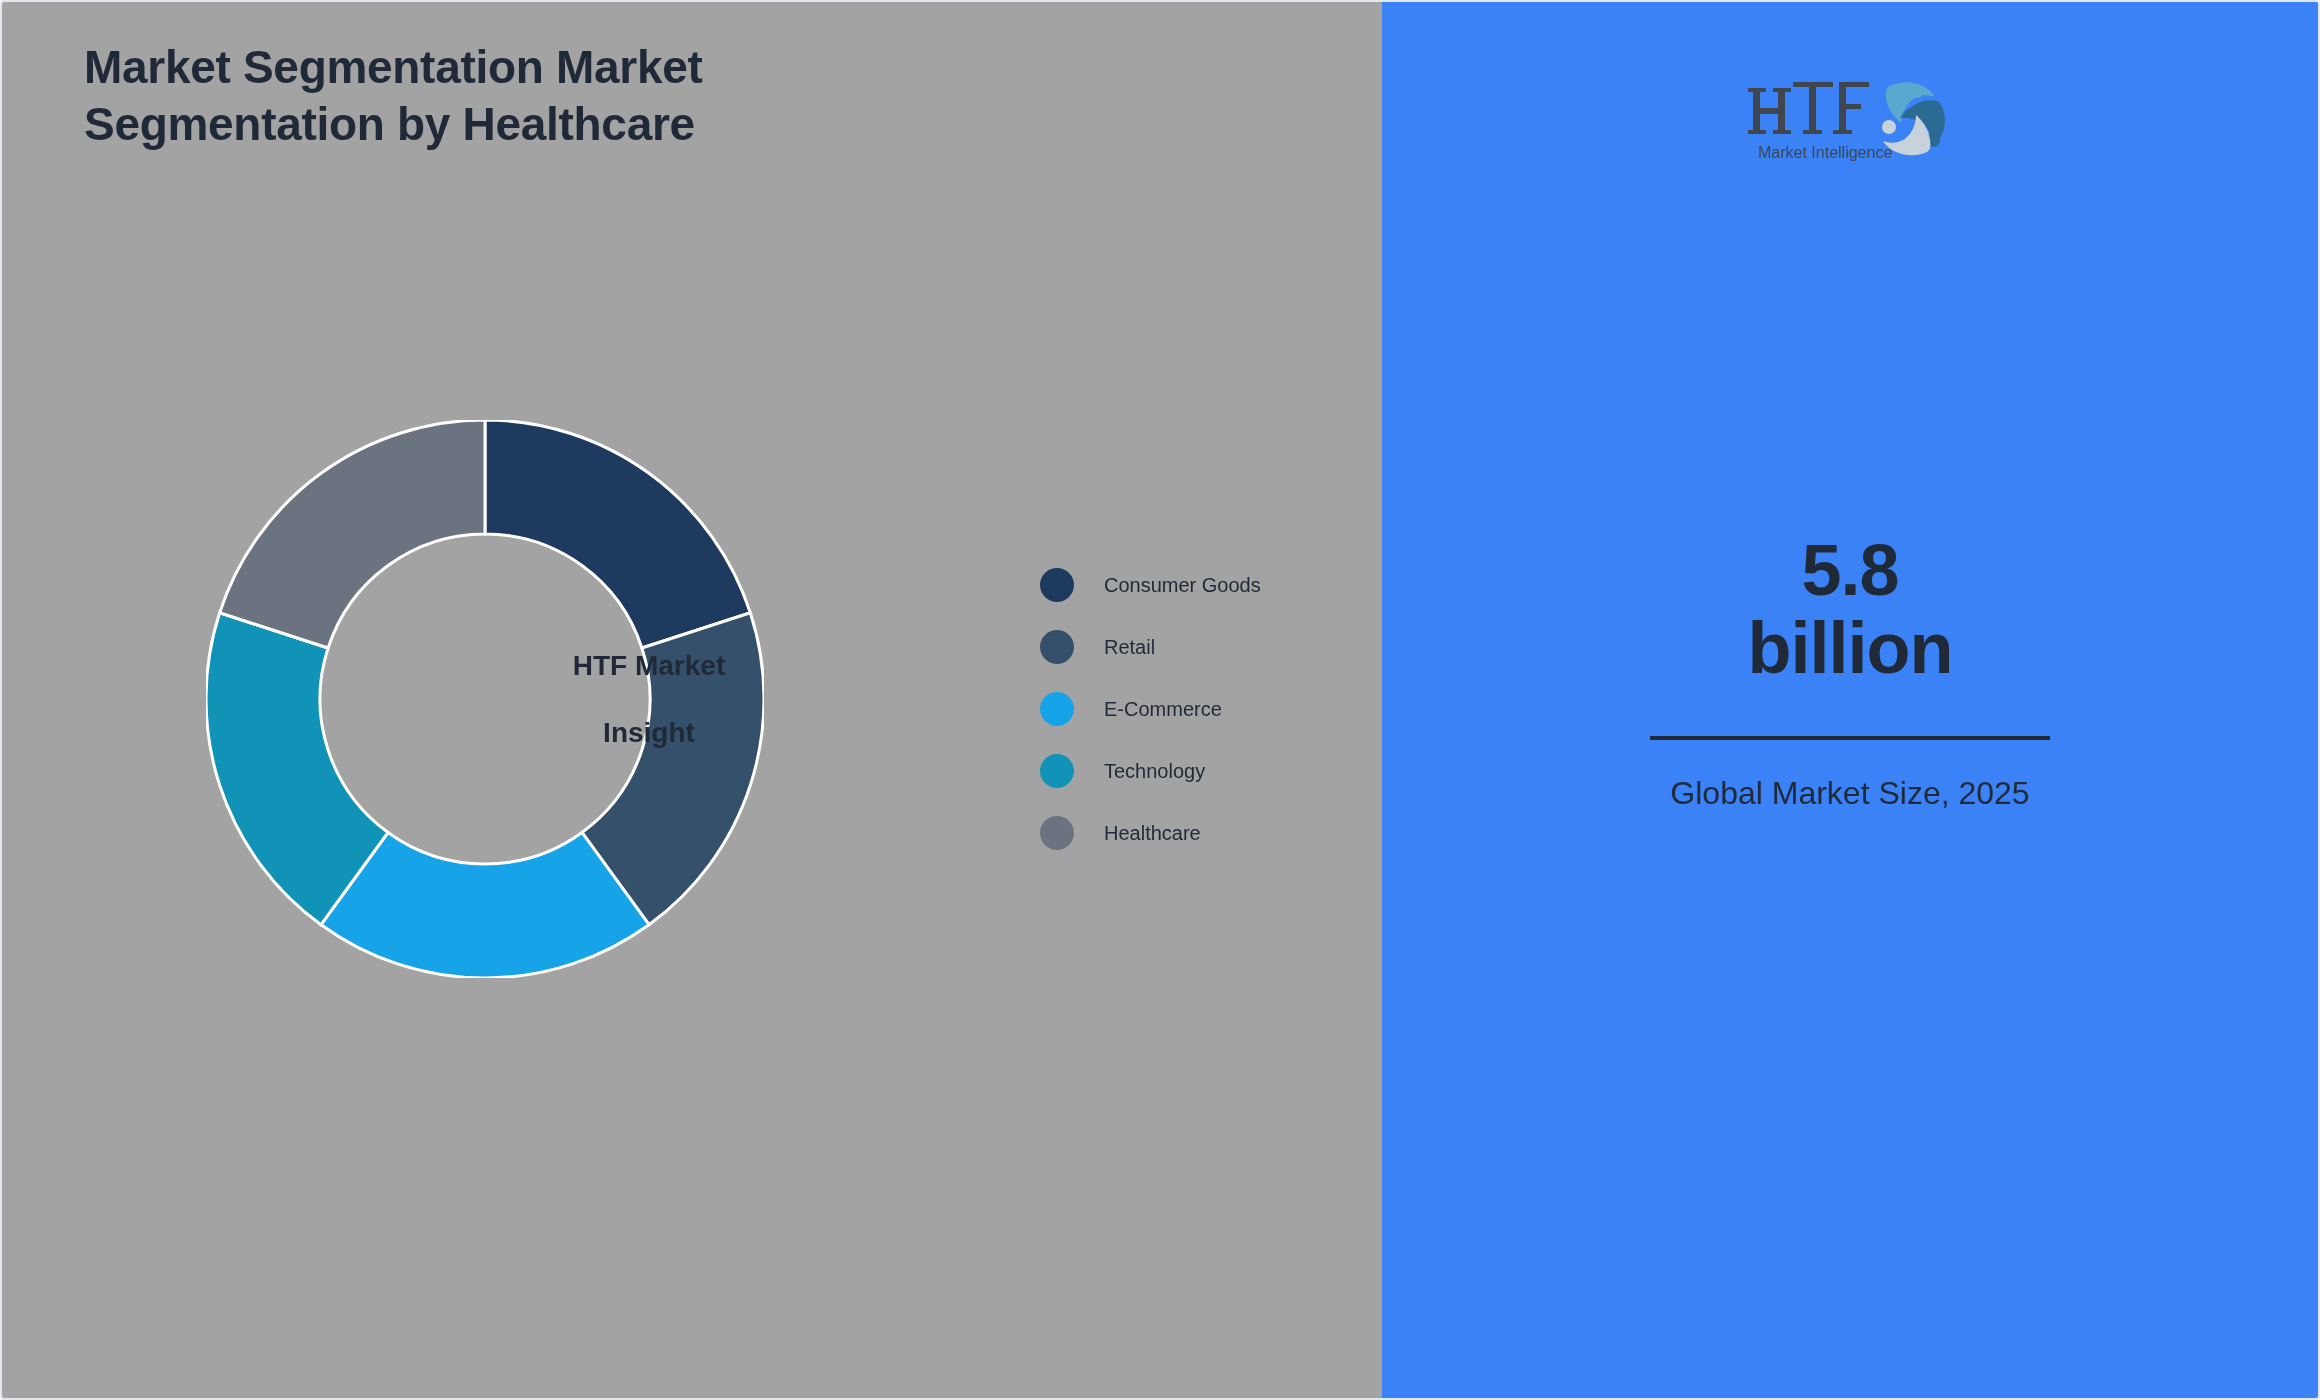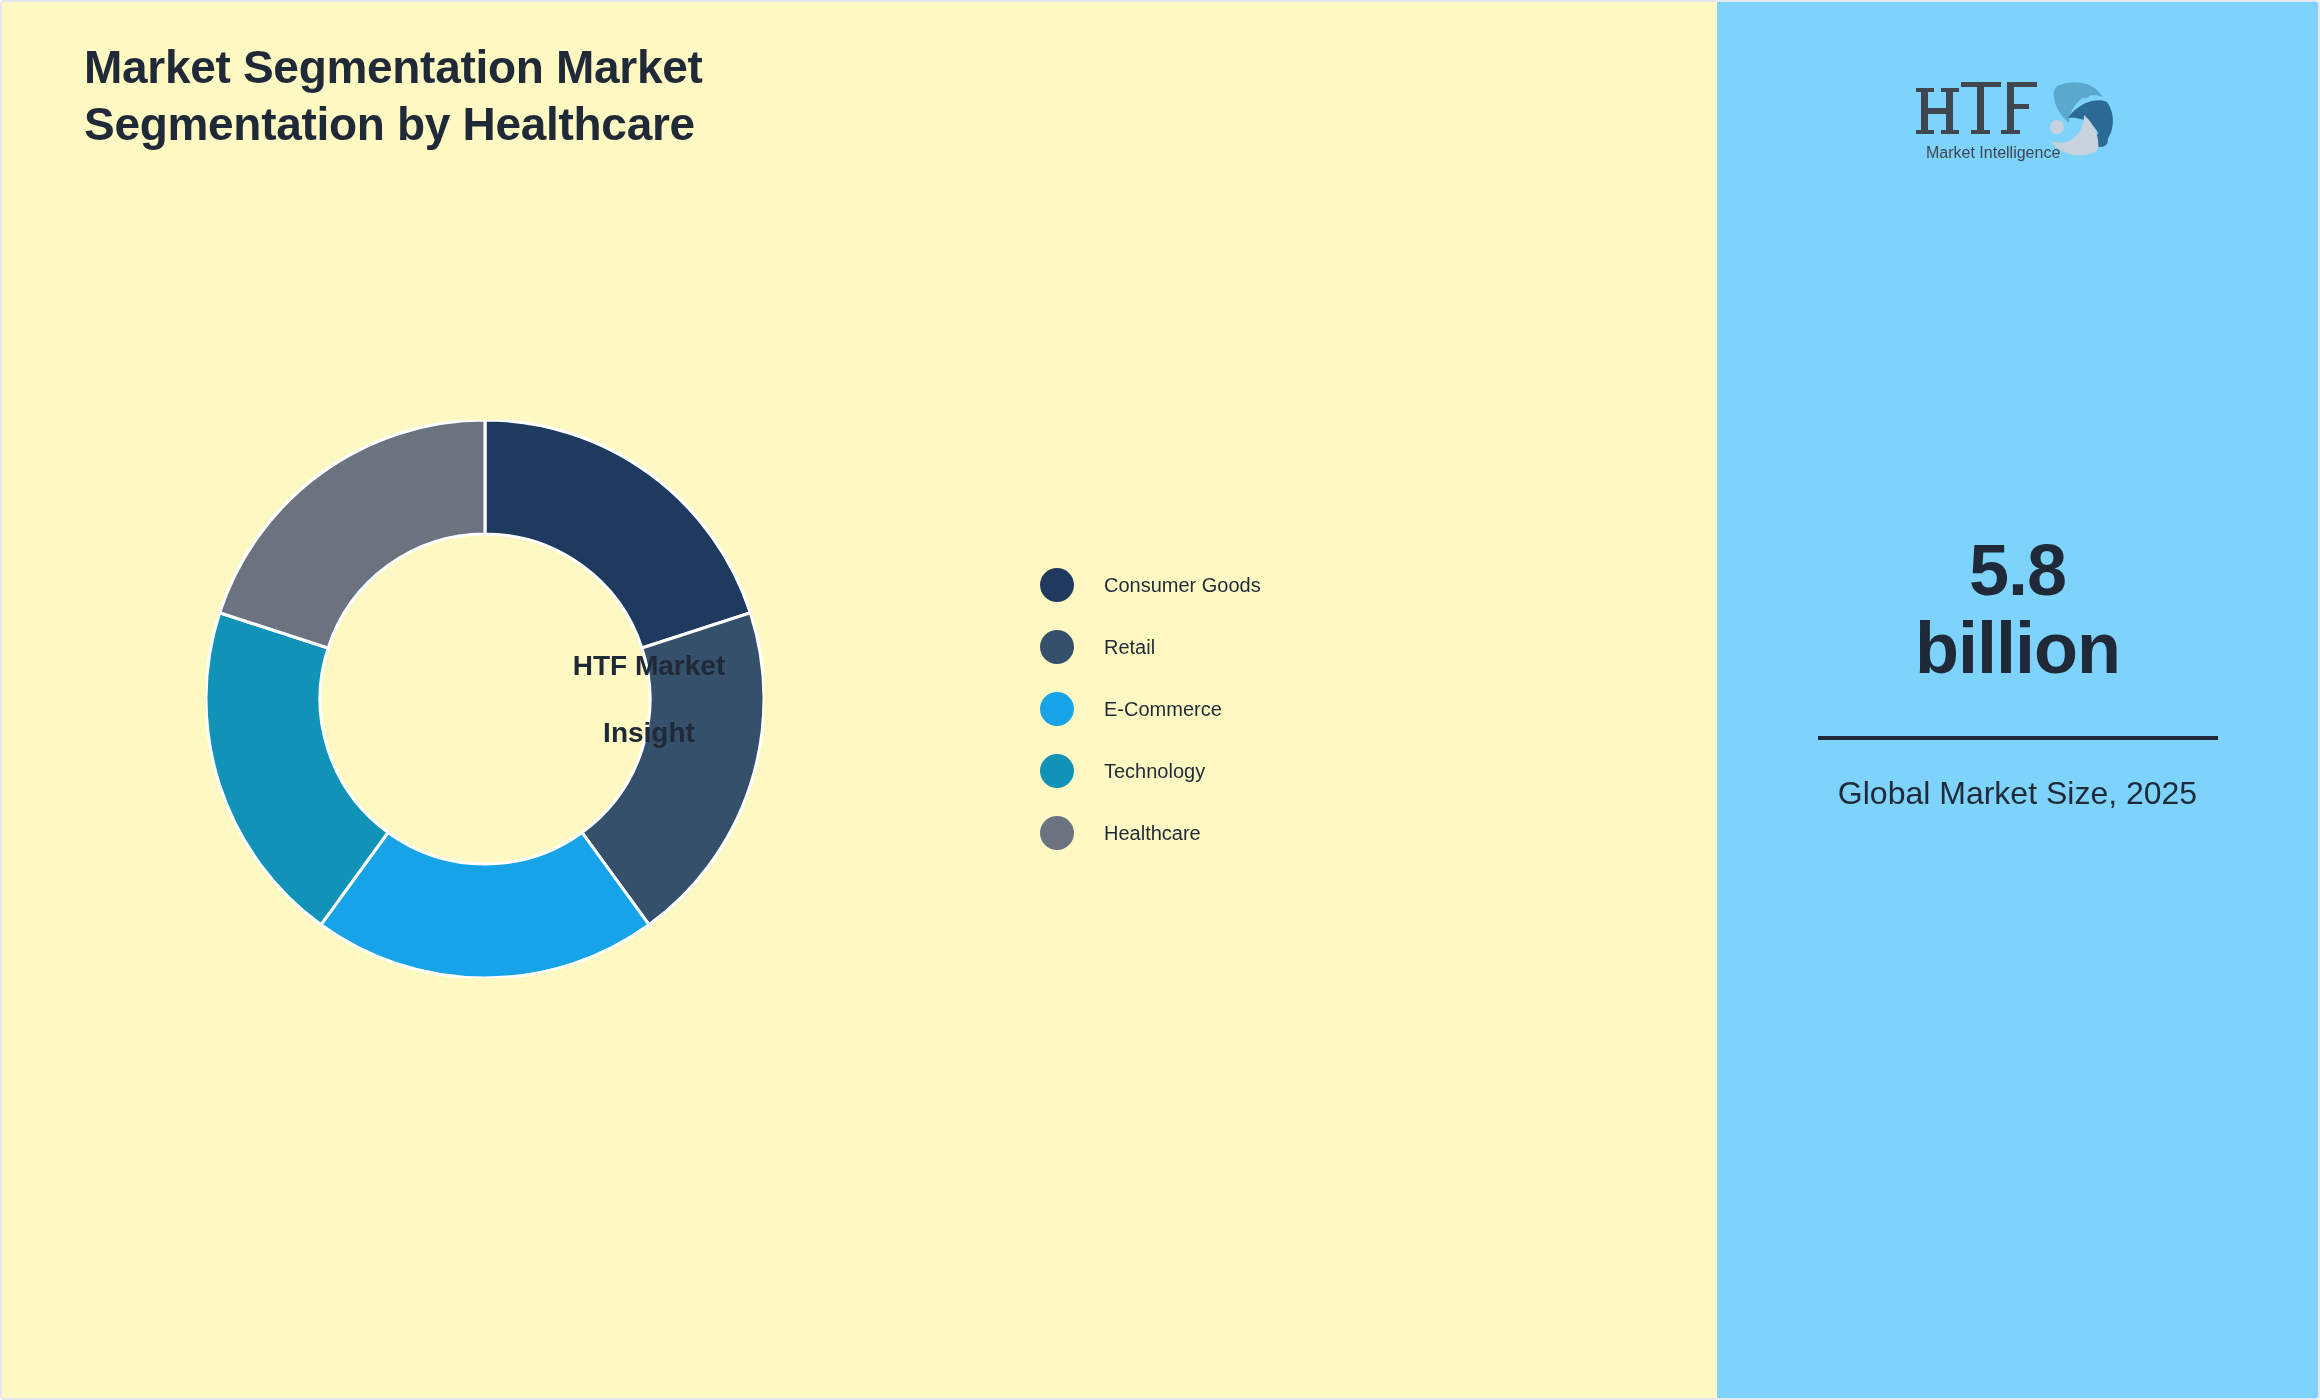--- a/index.html
+++ b/index.html
@@ -22,23 +22,23 @@
     background: #ffffff;
     display: flex;
     flex-direction: row;
     border: 2px solid #e3e8ee;
     border-radius: 4px;
     overflow: hidden;
   }
   
   .left-pane {
     position: relative;
-    width: 1715px;
+    width: 1380px;
     height: 100%;
-    background: #fef9c3;
+    background: #a3a3a3;
     flex: 0 0 auto;
   }
   .page-title {
     position: absolute;
     left: 82px;
     top: 42px;
     width: 860px;
     margin: 0;
     font-size: 46px;
     line-height: 1.0;
@@ -114,21 +114,21 @@
     margin-left: 30px;
     font-size: 20px;
     color: #1f2937;
     white-space: nowrap;
   }
   
   .right-pane {
     position: relative;
     flex: 1 1 auto;
     height: 100%;
-    background: #7dd3fc;
+    background: #3b82f6;
     display: flex;
     flex-direction: column;
     align-items: center;
   }
   .brand-logo {
     margin-top: 62px;
     width: 214px;
     height: 102px;
     position: relative;
   }

